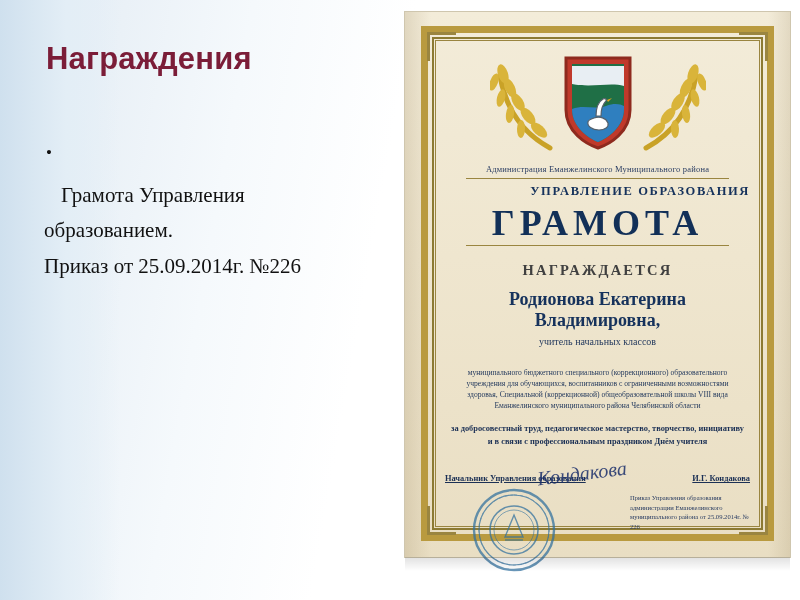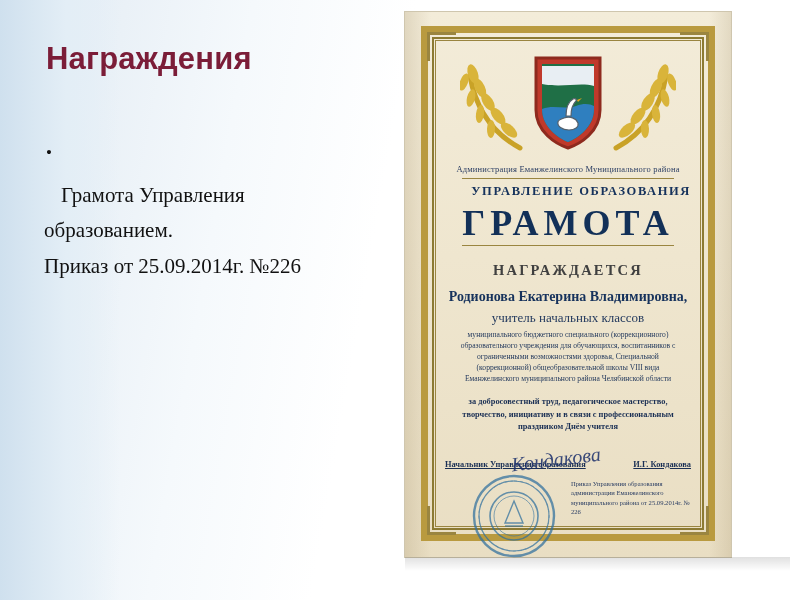--- a/index.html
+++ b/index.html
@@ -79,21 +79,21 @@
   .cert-wrap {
     position: absolute;
     left: 405px;
     top: 12px;
     width: 385px;
     height: 560px;
   }
   .cert-photo {
     position: absolute;
     left: 0; top: 0;
-    width: 326px;
+    width: 385px;
     height: 545px;
     background: #efe8d6;
     box-shadow: 0 0 0 1px #cfc6ae;
   }
   
   .paper {
     position: absolute;
     inset: 0;
     background:
       linear-gradient(90deg, rgba(150,130,90,0.20) 0px, rgba(255,255,255,0) 26px),
@@ -188,29 +188,29 @@
     line-height: 1;
   }
   .cert-awarded {
     font-size: 14.5px;
     font-weight: bold;
     letter-spacing: 2.2px;
     color: #404040;
     margin: 16px 0 10px;
   }
   .cert-name {
-    font-size: 14px;
+    font-size: 18px;
     font-weight: bold;
     color: #16325c;
     margin-bottom: 5px;
   }
   .cert-role {
-    font-size: 13px;
+    font-size: 10px;
     color: #243a5e;
-    margin-bottom: 3px;
+    margin-bottom: 20px;
   }
   .cert-org {
     font-size: 7.6px;
     line-height: 1.45;
     color: #243a5e;
     padding: 0 6px;
   }
   .cert-reason {
     font-size: 8.4px;
     font-weight: bold;

